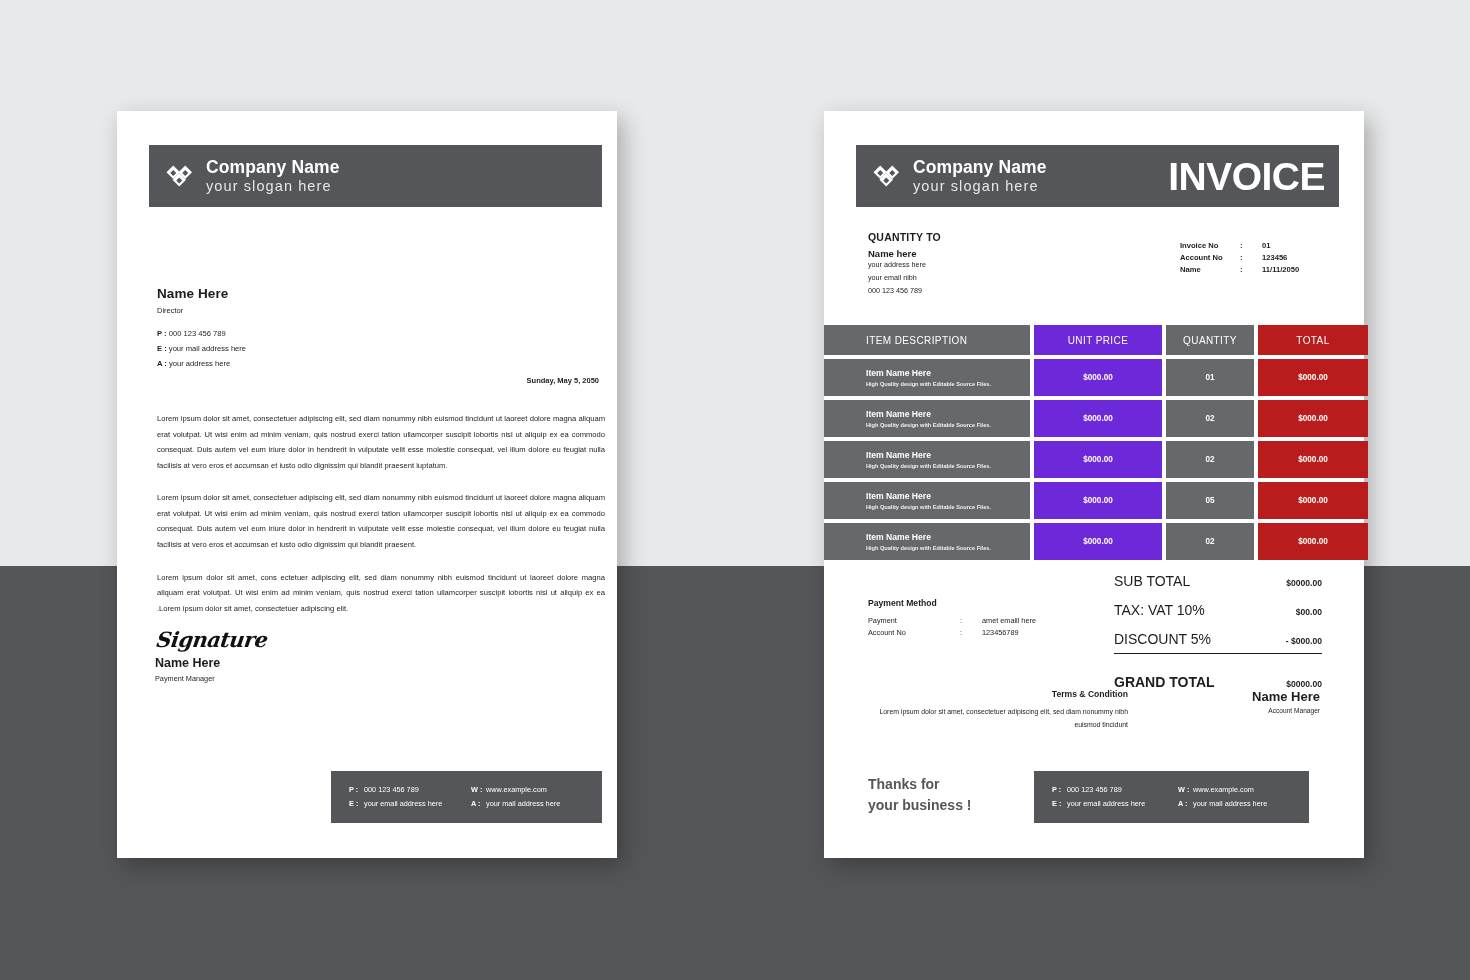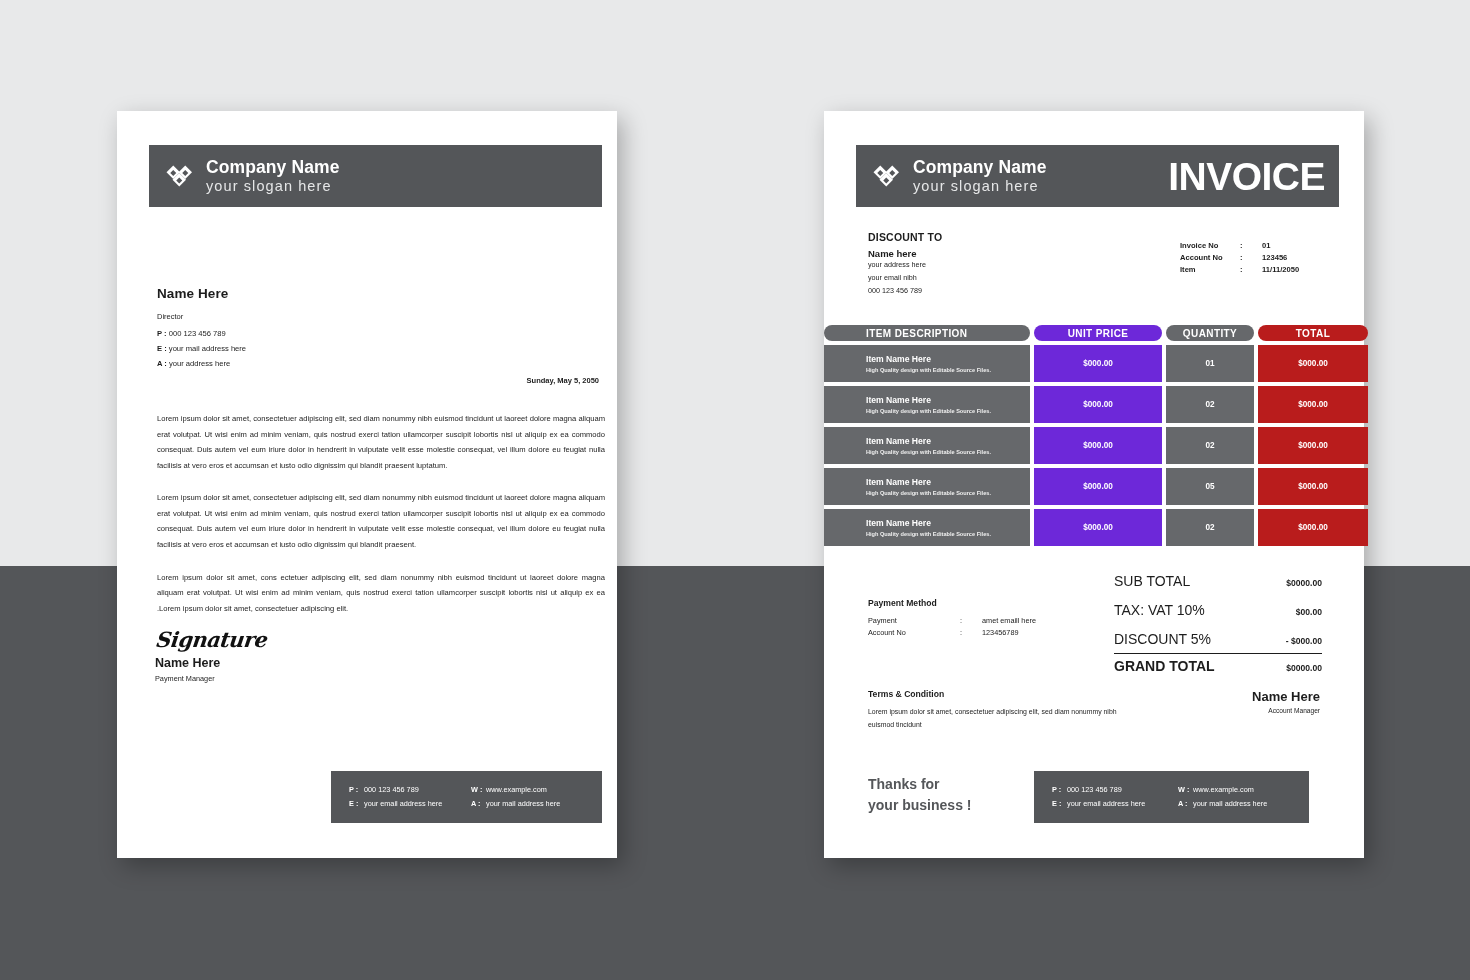--- a/index.html
+++ b/index.html
@@ -45,21 +45,21 @@
   .brand-slogan {
     color: #e6e7e8; font-size: 14.5px; letter-spacing: 1.1px; line-height: 1.25;
     font-weight: 400;
   }
 
   
   #lh-header { left: 32px; top: 34px; width: 453px; height: 62px; }
 
   .lh-recipient { position: absolute; left: 40px; top: 175px; }
   .lh-name { font-size: 13.5px; font-weight: bold; color: #1d1d1d; letter-spacing: 0.1px; }
-  .lh-role { font-size: 7.5px; color: #1d1d1d; margin-top: 11px; }
+  .lh-role { font-size: 7.5px; color: #1d1d1d; margin-top: 5px; }
   .lh-contact { position: absolute; left: 40px; top: 216px; }
   .lh-contact div { font-size: 7.6px; color: #1d1d1d; line-height: 1.95; }
   .lh-contact b { font-weight: bold; }
 
   .lh-date {
     position: absolute; right: 18px; top: 265px;
     font-size: 7.5px; color: #1d1d1d; font-weight: 600;
   }
 
   .lh-body { position: absolute; left: 40px; top: 300px; width: 448px; }
@@ -110,22 +110,22 @@
   .inv-meta-sep { font-size: 7.6px; font-weight: bold; color: #1d1d1d; width: 22px; flex: 0 0 22px; }
   .inv-meta-val { font-size: 7.6px; font-weight: bold; color: #1d1d1d; }
 
   .inv-table { position: absolute; left: 0px; top: 214px; width: 540px; }
   .inv-thead, .inv-row { display: flex; gap: 4px; margin-bottom: 4px; }
   .c-desc  { flex: 0 0 206px; background: #66686b; }
   .c-price { flex: 0 0 128px; background: #6d28d9; }
   .c-qty   { flex: 0 0 88px;  background: #66686b; }
   .c-total { flex: 0 0 110px; background: #b91c1c; }
   .inv-thead > div {
-    height: 16px; display: flex; align-items: center; justify-content: center;
-    color: #ffffff; font-size: 10px; font-weight: bold; letter-spacing: 0.4px; border-radius: 8px;
+    height: 30px; display: flex; align-items: center; justify-content: center;
+    color: #ffffff; font-size: 10px; font-weight: normal; letter-spacing: 0.4px;
   }
   .inv-thead .c-desc { justify-content: flex-start; padding-left: 42px; }
   .inv-row > div {
     height: 37px; display: flex; flex-direction: column;
     align-items: center; justify-content: center;
     color: #ffffff; font-size: 8.2px; font-weight: bold;
   }
   .inv-row .c-desc { align-items: flex-start; padding-left: 42px; }
   .row-item-name { font-size: 8.6px; font-weight: bold; color: #ffffff; }
   .row-item-sub  { font-size: 5.6px; font-weight: bold; color: #f0f0f0; margin-top: 3px; }
@@ -134,24 +134,24 @@
   .pay-title { font-size: 8.6px; font-weight: bold; color: #1d1d1d; margin-bottom: 7px; }
   .pay-row { display: flex; align-items: baseline; line-height: 1.7; }
   .pay-key { font-size: 7.3px; color: #1d1d1d; width: 92px; flex: 0 0 92px; }
   .pay-sep { font-size: 7.3px; color: #1d1d1d; width: 22px; flex: 0 0 22px; }
   .pay-val { font-size: 7.3px; color: #1d1d1d; }
 
   .inv-totals { position: absolute; left: 290px; top: 455px; width: 208px; }
   .tot-row { display: flex; justify-content: space-between; align-items: baseline; padding: 6.5px 0; }
   .tot-label { font-size: 14px; color: #1d1d1d; }
   .tot-value { font-size: 8.6px; color: #1d1d1d; font-weight: 600; }
-  .tot-row.grand { border-top: 1.6px solid #1d1d1d; padding-top: 4px; }
+  .tot-row.grand { border-top: 1.6px solid #1d1d1d; padding-top: 20px; }
   .tot-row.grand .tot-label, .tot-row.grand .tot-value { font-weight: bold; }
 
-  .inv-terms { position: absolute; left: 44px; top: 578px; width: 260px; }
+  .inv-terms { position: absolute; left: 44px; top: 578px; width: 260px; text-align: right; }
   .terms-title { font-size: 8.6px; font-weight: bold; color: #1d1d1d; margin-bottom: 7px; }
   .terms-body { font-size: 6.9px; color: #1d1d1d; line-height: 1.85; }
 
   .inv-signer { position: absolute; right: 44px; top: 578px; text-align: right; }
   .signer-name { font-size: 13px; font-weight: bold; color: #1d1d1d; }
   .signer-role { font-size: 6.6px; color: #1d1d1d; margin-top: 3px; }
 
   .thanks {
     position: absolute; left: 44px; top: 663px;
     font-size: 14px; font-weight: bold; color: #545659; line-height: 1.5;
@@ -243,40 +243,40 @@
       <path d="M19 22 L23 26 L19 30 L15 26 Z" fill="#545659"></path>
     </svg>
     <div class="brand-block">
       <div class="brand-name">Company Name</div>
       <div class="brand-slogan">your slogan here</div>
     </div>
     <div class="invoice-word">INVOICE</div>
   </div>
 
   <div class="inv-to">
-    <div class="inv-to-title">DISCOUNT TO</div>
+    <div class="inv-to-title">QUANTITY TO</div>
     <div class="inv-to-name">Name here</div>
     <div class="inv-to-line">your address here</div>
     <div class="inv-to-line">your email nibh</div>
     <div class="inv-to-line">000 123 456 789</div>
   </div>
 
   <div class="inv-meta">
     <div class="inv-meta-row">
       <span class="inv-meta-key">Invoice No</span>
       <span class="inv-meta-sep">:</span>
       <span class="inv-meta-val">01</span>
     </div>
     <div class="inv-meta-row">
       <span class="inv-meta-key">Account No</span>
       <span class="inv-meta-sep">:</span>
       <span class="inv-meta-val">123456</span>
     </div>
     <div class="inv-meta-row">
-      <span class="inv-meta-key">Item</span>
+      <span class="inv-meta-key">Name</span>
       <span class="inv-meta-sep">:</span>
       <span class="inv-meta-val">11/11/2050</span>
     </div>
   </div>
 
   <div class="inv-table">
     <div class="inv-thead">
       <div class="c-desc">ITEM DESCRIPTION</div>
       <div class="c-price">UNIT PRICE</div>
       <div class="c-qty">QUANTITY</div>

